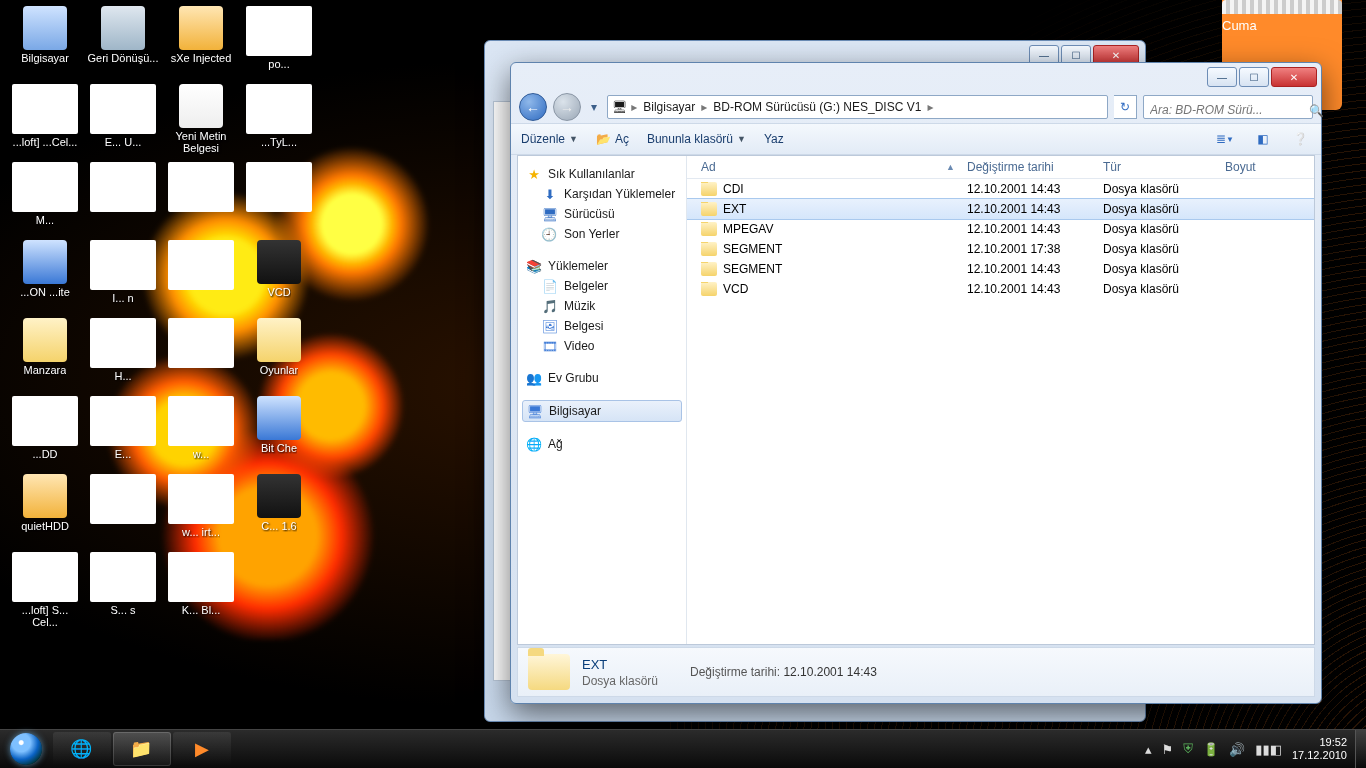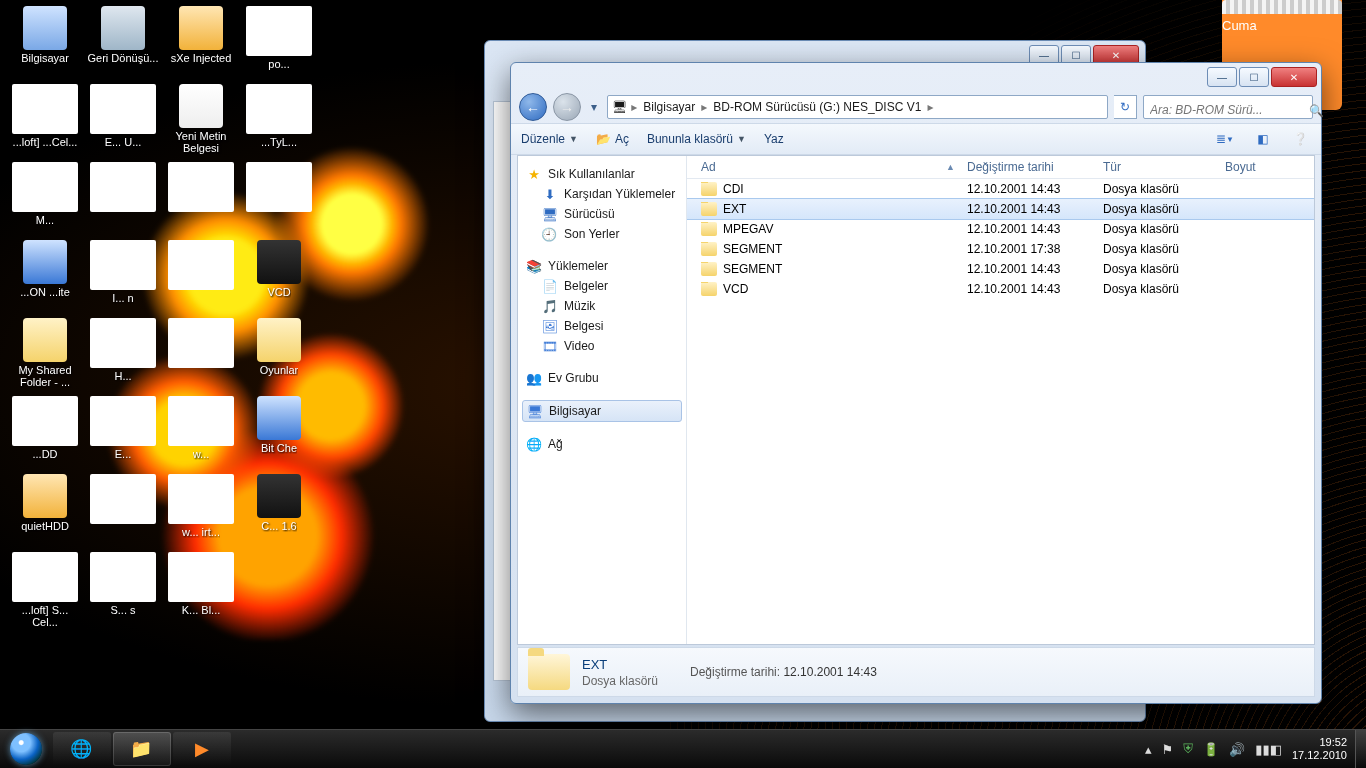--- a/index.html
+++ b/index.html
@@ -162,21 +162,21 @@
       <div class="dicon">
         <div class="white-block"></div>
         <div class="lbl"></div>
       </div>
       <div class="dicon">
         <div class="glyph g-dark"></div>
         <div class="lbl">VCD</div>
       </div>
       <div class="dicon">
         <div class="glyph g-folder"></div>
-        <div class="lbl">My Shared Folder - ...</div>
+        <div class="lbl">Manzara</div>
       </div>
       <div class="dicon">
         <div class="white-block"></div>
         <div class="lbl">H...</div>
       </div>
       <div class="dicon">
         <div class="white-block"></div>
         <div class="lbl"></div>
       </div>
       <div class="dicon">

